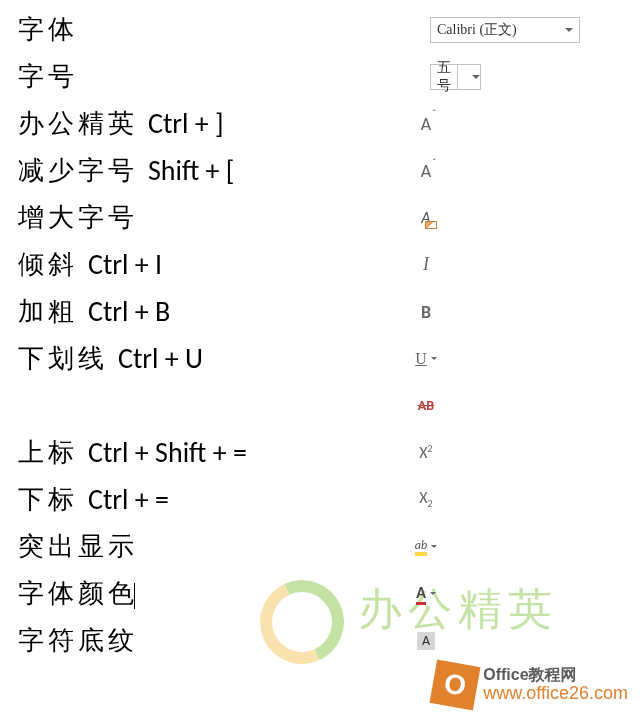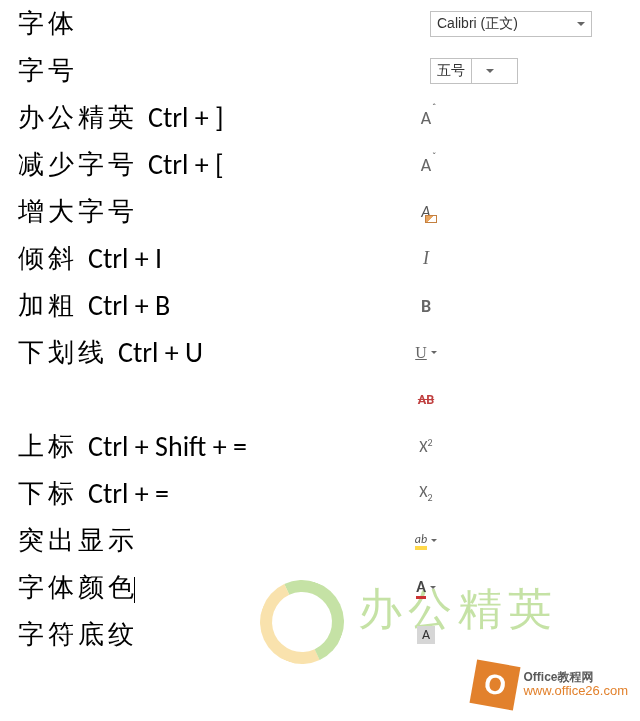--- a/index.html
+++ b/index.html
@@ -56,22 +56,22 @@
       font-family: "Microsoft YaHei", "Segoe UI", sans-serif;
       font-size: 14px;
       color: #333;
     }
     .dropdown .caret {
       margin-left: 8px;
       border-left: 4px solid transparent;
       border-right: 4px solid transparent;
       border-top: 4px solid #666;
     }
-    .font-dropdown { width: 162px; }
-    .size-dropdown { width: 88px; }
+    .font-dropdown { width: 150px; font-family: Liberation Serif, serif; }
+    .size-dropdown { width: 51px; }
     .size-dropdown .caret-box {
       border-left: 1px solid #c1c1c1;
       margin-left: 6px;
       padding-left: 6px;
       height: 24px;
       display: flex;
       align-items: center;
     }
     .icon-btn {
       width: 32px;
@@ -199,23 +199,23 @@
     }
     .office-sq {
       width: 44px; height: 44px;
       background: #e2812c;
       transform: rotate(10deg);
       display: flex; align-items: center; justify-content: center;
       color: #fff; font-weight: 700; font-size: 28px;
       margin-right: 6px;
     }
     .office-txt { line-height: 1.1; }
-    .office-title { color: #5a5a5a; font-weight: 700; font-size: 12px; }
-    .office-url { color: #e2812c; font-size: 13px; }
-    .content { position: relative; z-index: 2; }
+    .office-title { color: #5a5a5a; font-weight: 700; font-size: 16px; }
+    .office-url { color: #e2812c; font-size: 18px; }
+    .content { position: relative; z-index: 2; padding-top: 6px;}
   </style>
 </head>
 <body>
 
 <div class="watermark">
   <div class="wm-ring"></div>
   <div class="wm-text">办公精英</div>
 </div>
 
 <div class="content">
@@ -247,21 +247,21 @@
     <span class="shortcut">Ctrl + ]</span>
     <div class="ctrl-area">
       <div class="icon-btn">
         <span class="grow-icon">A</span>
       </div>
     </div>
   </div>
 
   <div class="row">
     <span class="label">减少字号</span>
-    <span class="shortcut">Ctrl + [</span>
+    <span class="shortcut">Shift + [</span>
     <div class="ctrl-area">
       <div class="icon-btn">
         <span class="shrink-icon">A</span>
       </div>
     </div>
   </div>
 
   <div class="row">
     <span class="label">增大字号</span>
     <div class="ctrl-area">

